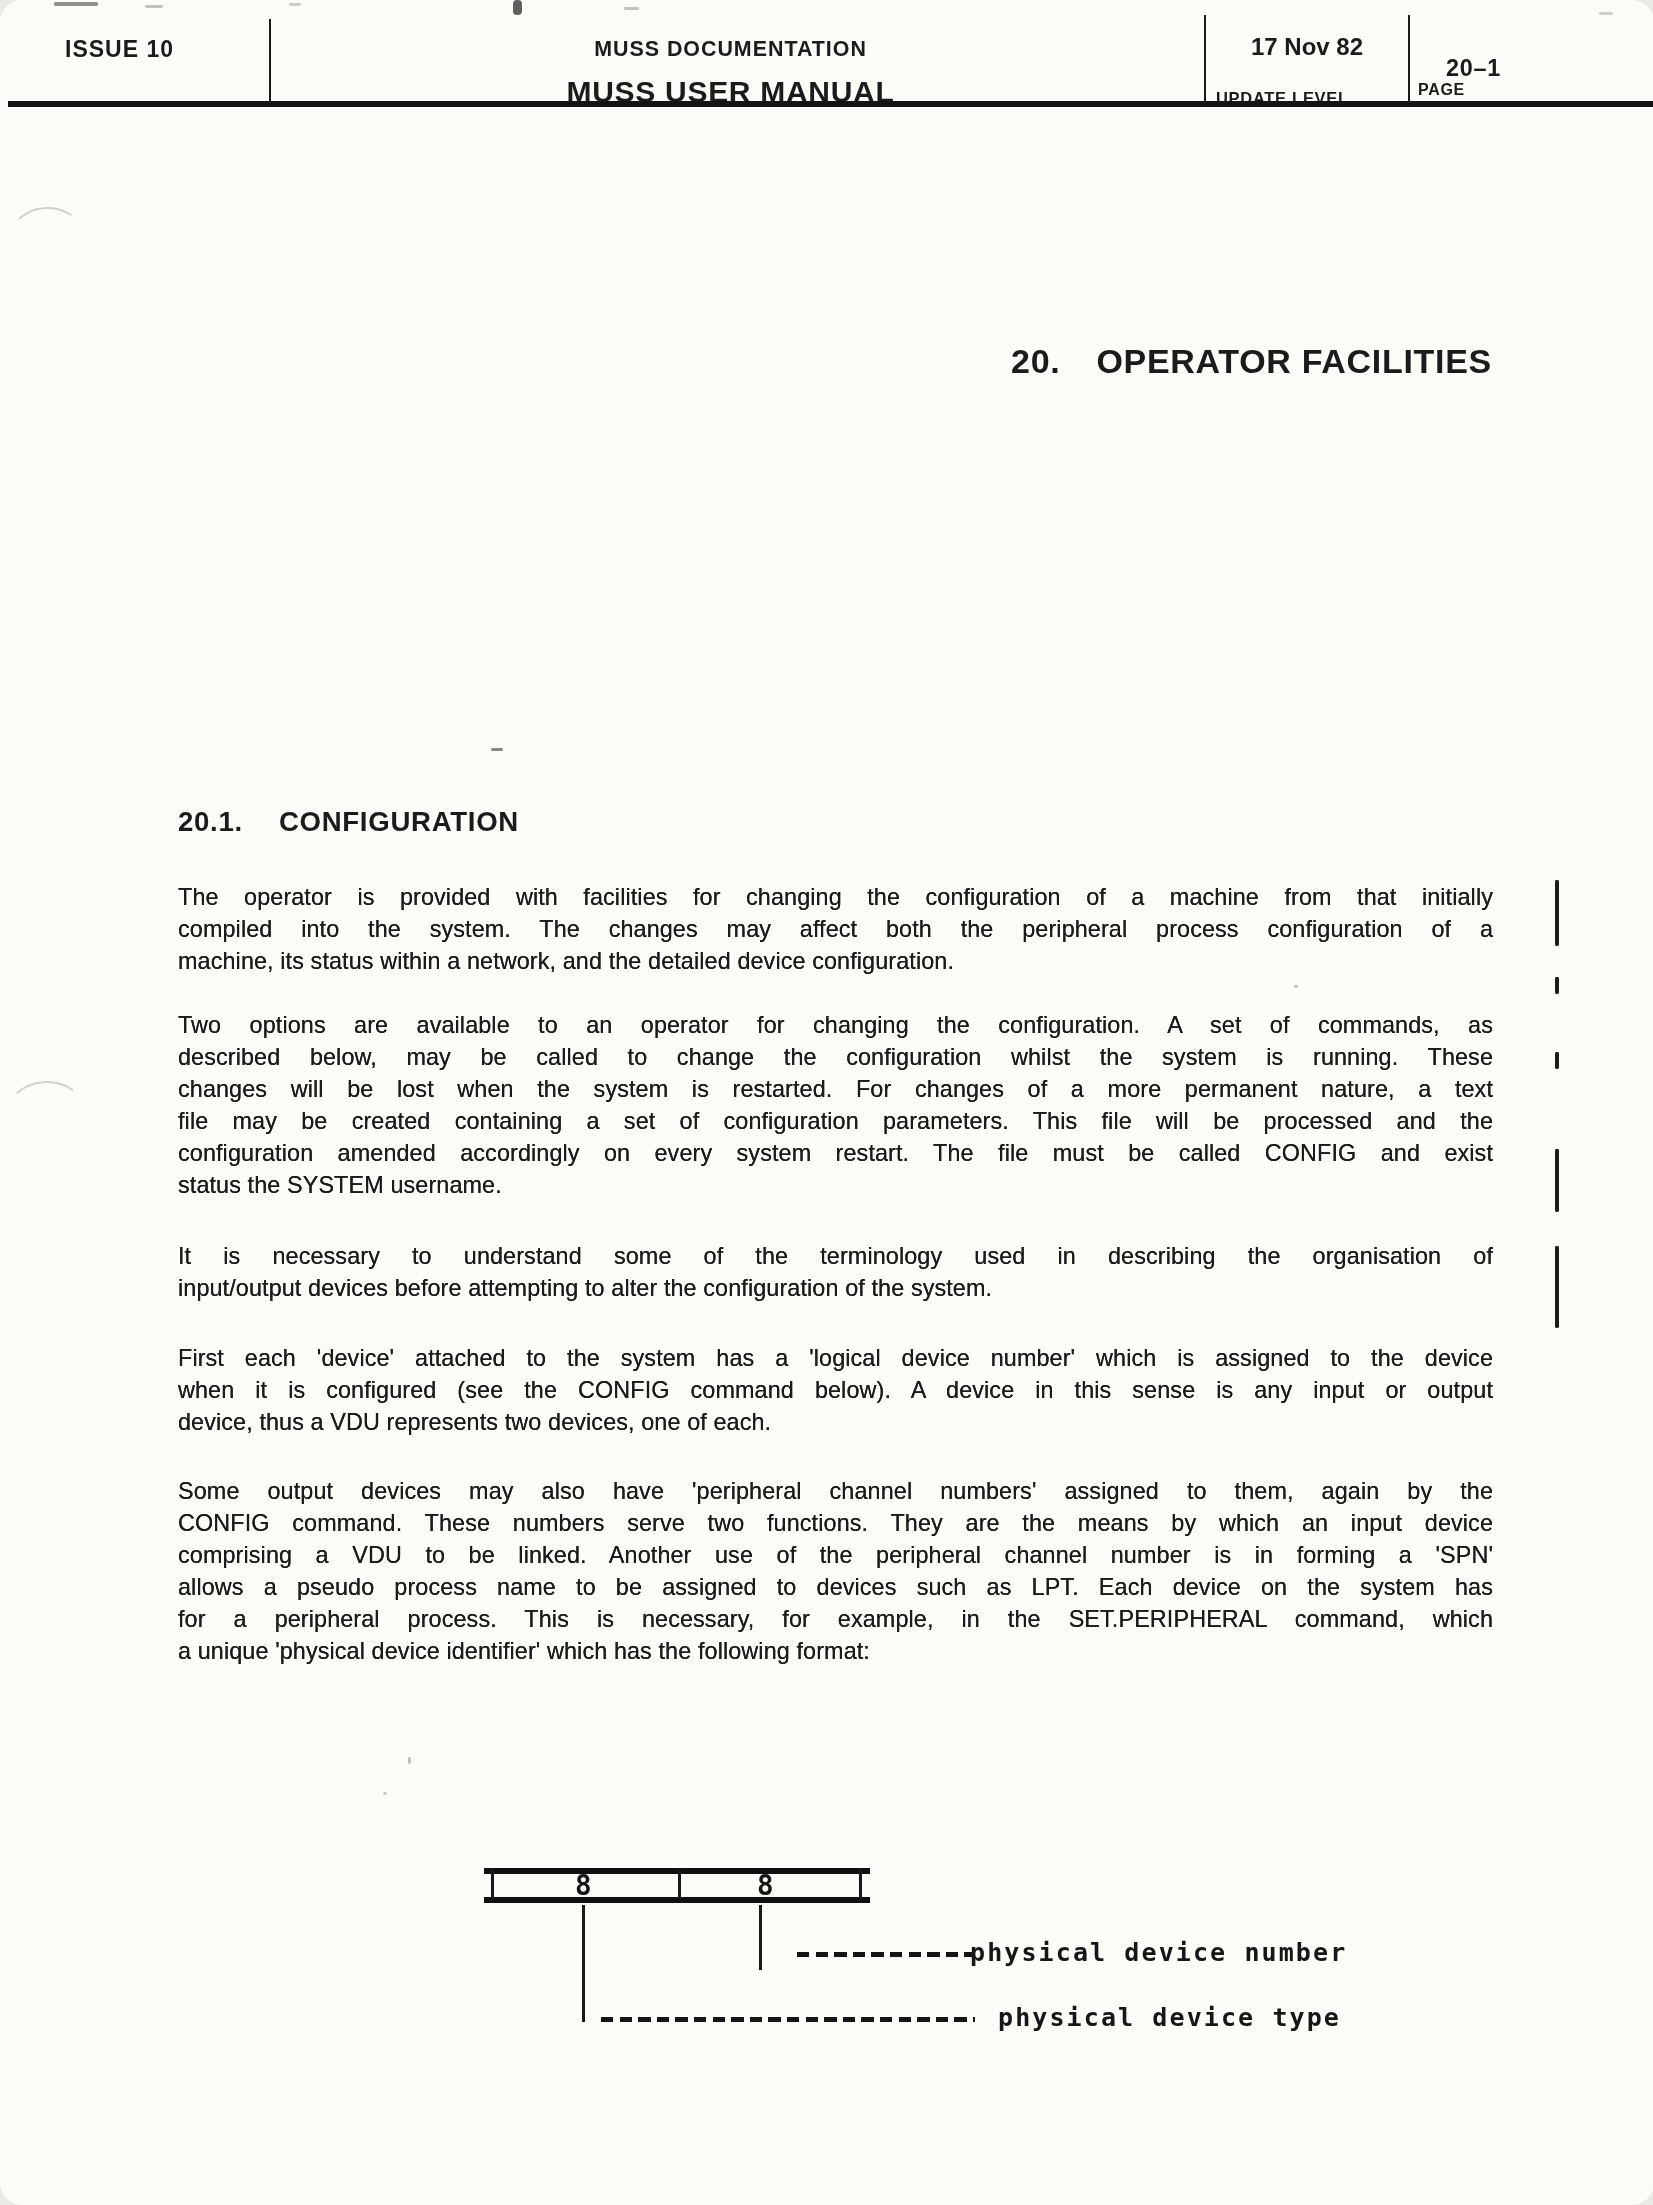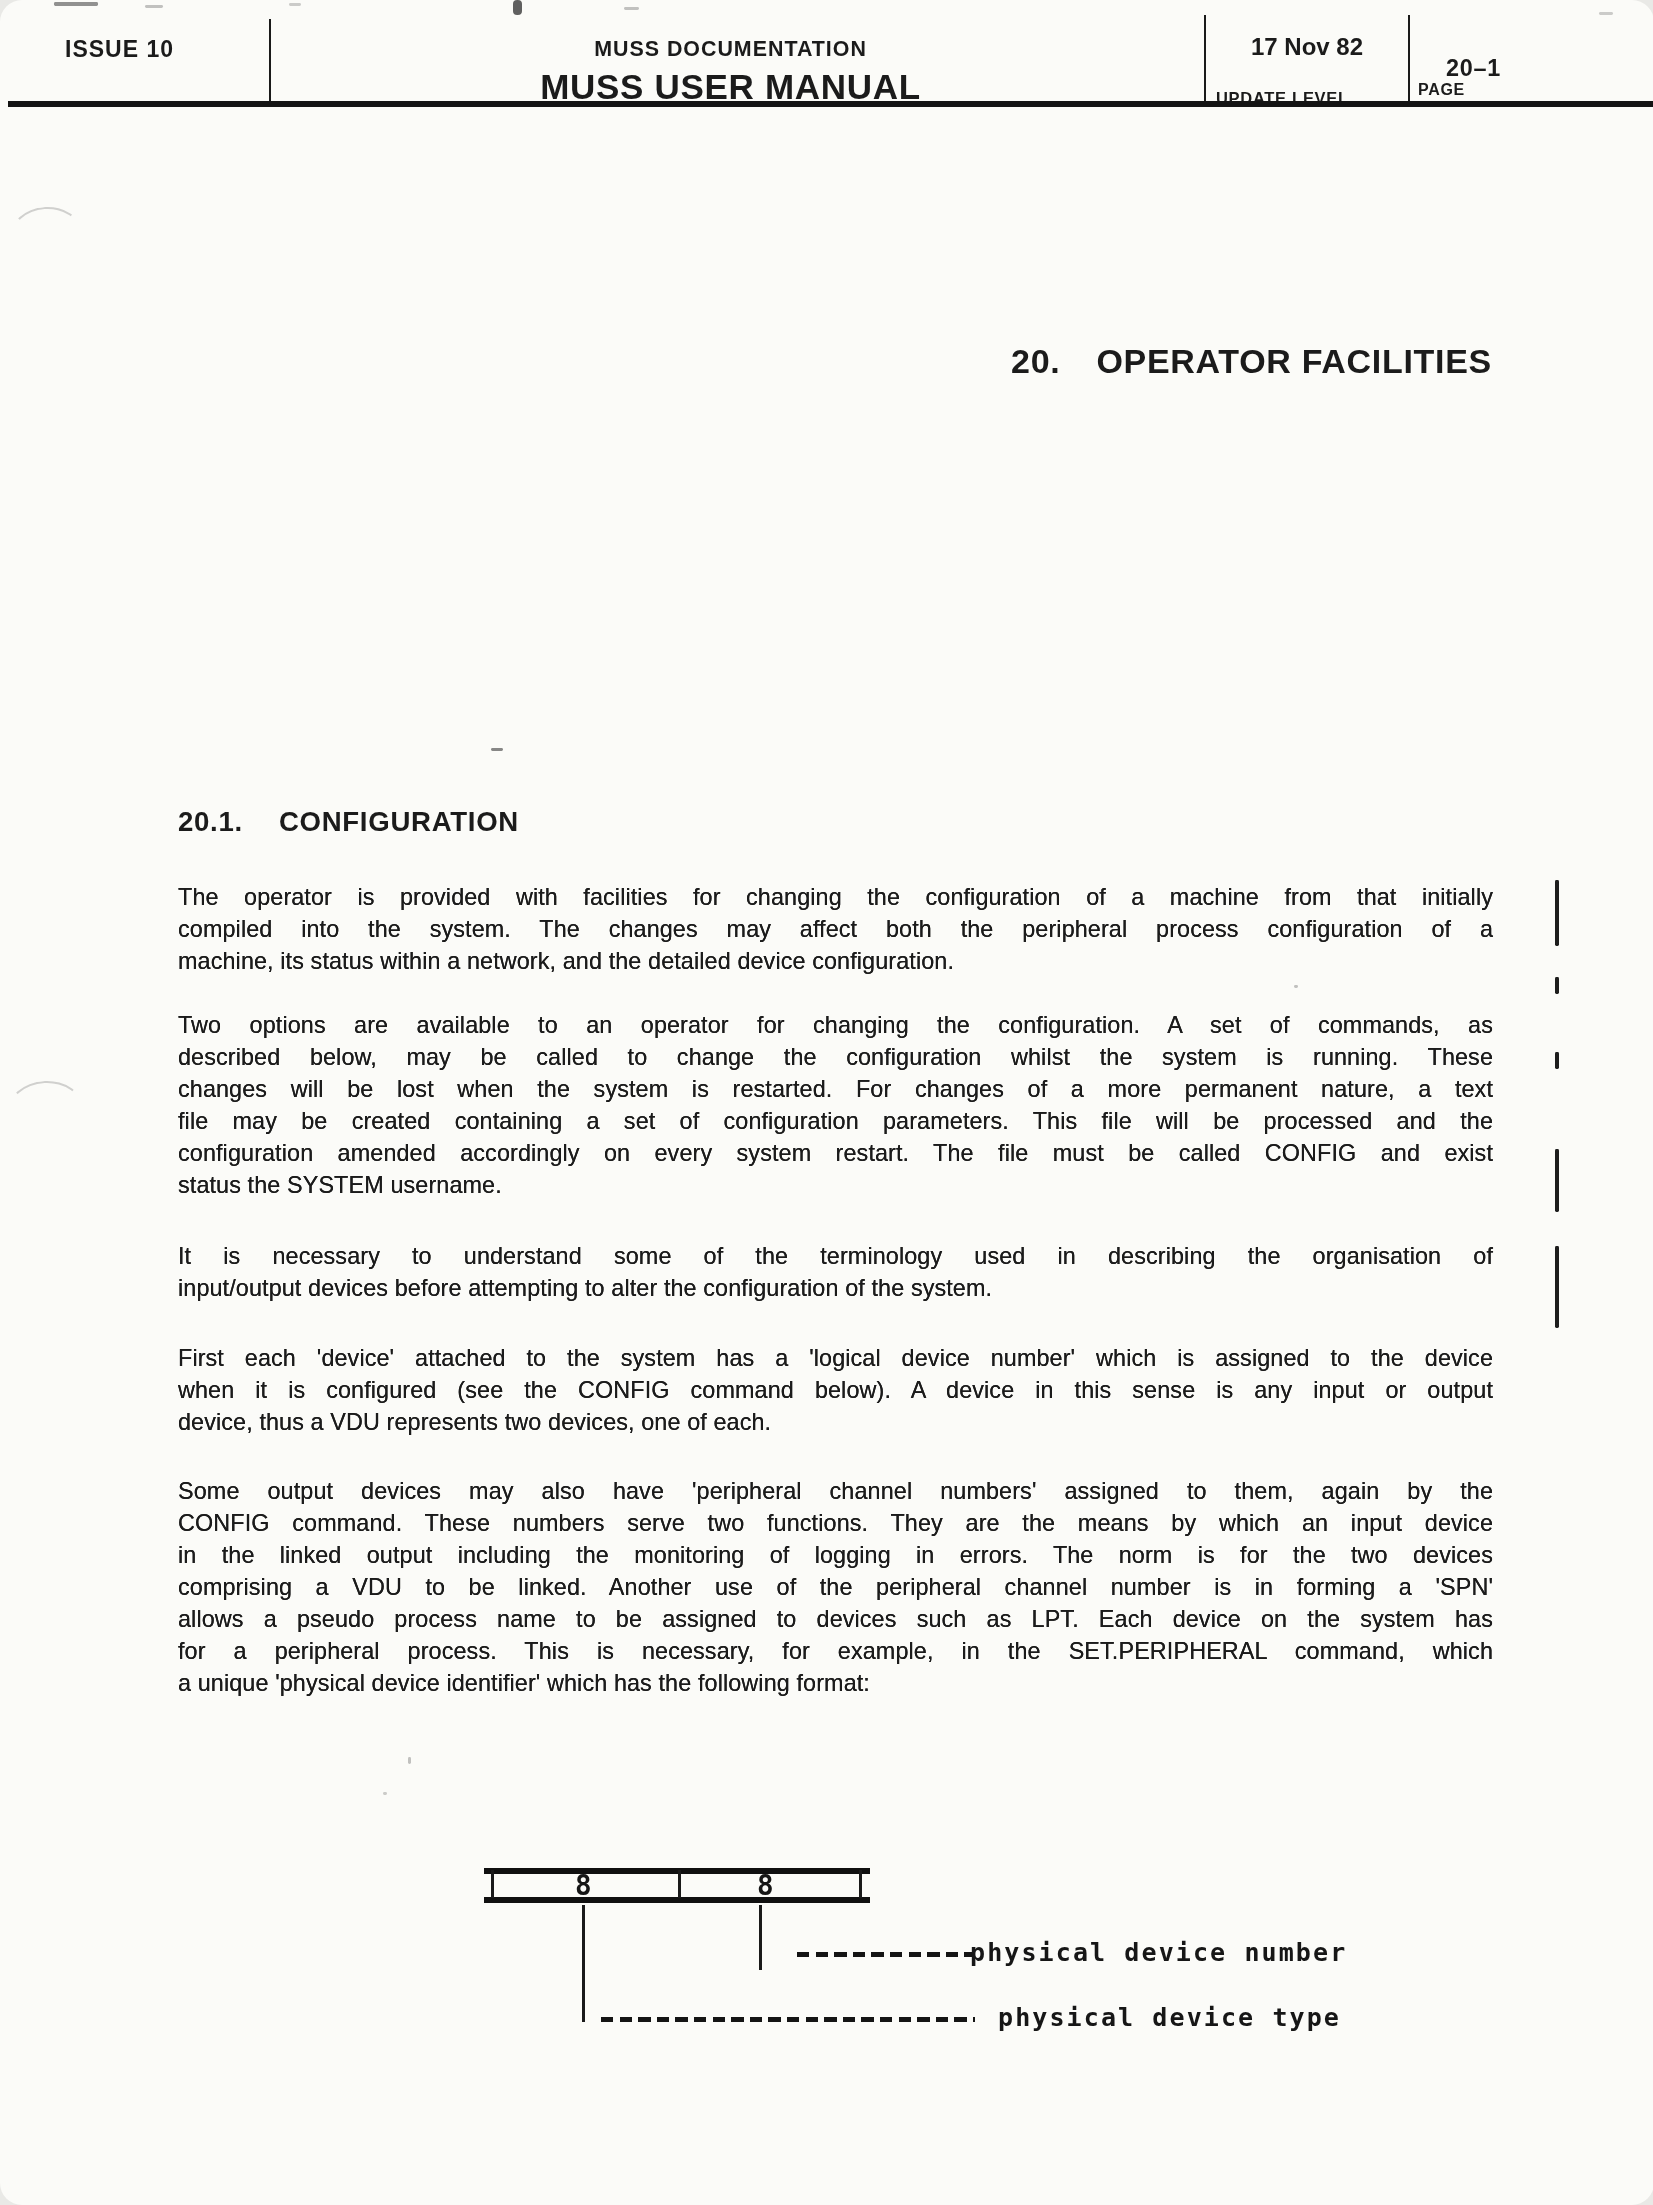--- a/index.html
+++ b/index.html
@@ -14,21 +14,21 @@
   }
   
   .hdr-rule{position:absolute;left:8.3px;top:101px;width:1646px;height:6.2px;background:#141414;}
   .hdr-vline{position:absolute;background:#1a1a1a;width:2.1px;}
   .vl1{left:269px;top:19.3px;height:83px;}
   .vl2{left:1204px;top:15px;height:87px;}
   .vl3{left:1408px;top:15px;height:87px;}
   .issue{position:absolute;left:65px;top:36px;font-size:23px;font-weight:bold;letter-spacing:1px;}
   .doc-block{position:absolute;left:517px;top:37px;width:427px;text-align:center;font-weight:bold;}
   .doc-line1{font-size:21.4px;letter-spacing:1px;}
-  .doc-line2{font-size:35px;letter-spacing:0.7px;margin-top:5px;}
+  .doc-line2{font-size:30px;letter-spacing:0.7px;margin-top:13px;}
   .hdr-date{position:absolute;left:1240px;top:33px;width:134px;text-align:center;font-size:24px;font-weight:bold;}
   .hdr-update{position:absolute;left:1216px;top:89px;font-size:16.5px;font-weight:bold;letter-spacing:0.7px;text-align:right;}
   .hdr-pageno{position:absolute;left:1446px;top:55px;font-size:23.4px;font-weight:bold;letter-spacing:0.7px;}
   .hdr-pagelbl{position:absolute;left:1418px;top:81px;font-size:16px;font-weight:bold;letter-spacing:0.7px;}
   
   .chapter-title{
     position:absolute;left:882px;top:342px;width:610px;
     text-align:right;font-size:34px;font-weight:bold;letter-spacing:0.7px;white-space:nowrap;
   }
   .chapter-title .num{margin-right:36px;}
@@ -119,21 +119,20 @@
         <div class="para-line last">input/output devices before attempting to alter the configuration of the system.</div>
       </div>
       <div class="para" style="top: 1342px;">
         <div class="para-line">First each 'device' attached to the system has a 'logical device number' which is assigned to the device</div>
         <div class="para-line">when it is configured (see the CONFIG command below).  A device in this sense is any input or output</div>
         <div class="para-line last">device, thus a VDU represents two devices, one of each.</div>
       </div>
       <div class="para" style="top: 1475px;">
         <div class="para-line">Some output devices may also have 'peripheral channel numbers' assigned to them, again by the</div>
         <div class="para-line">CONFIG command.  These numbers serve two functions. They are the means by which an input device</div>
-        <div class="para-line">in the linked output including the monitoring of logging in errors. The norm is for the two devices</div>
         <div class="para-line">comprising a VDU to be linked.  Another use of the peripheral channel number is in forming a 'SPN'</div>
         <div class="para-line">allows a pseudo process name to be assigned to devices such as LPT. Each device on the system has</div>
         <div class="para-line">for a peripheral process.  This is necessary, for example, in the SET.PERIPHERAL command, which</div>
         <div class="para-line last">a unique 'physical device identifier' which has the following format:</div>
       </div>
     </div>
 
   <div class="chbar" style="top:880px;height:66px;"></div>
   <div class="chbar" style="top:977px;height:17px;"></div>
   <div class="chbar" style="top:1052px;height:16.5px;"></div>

